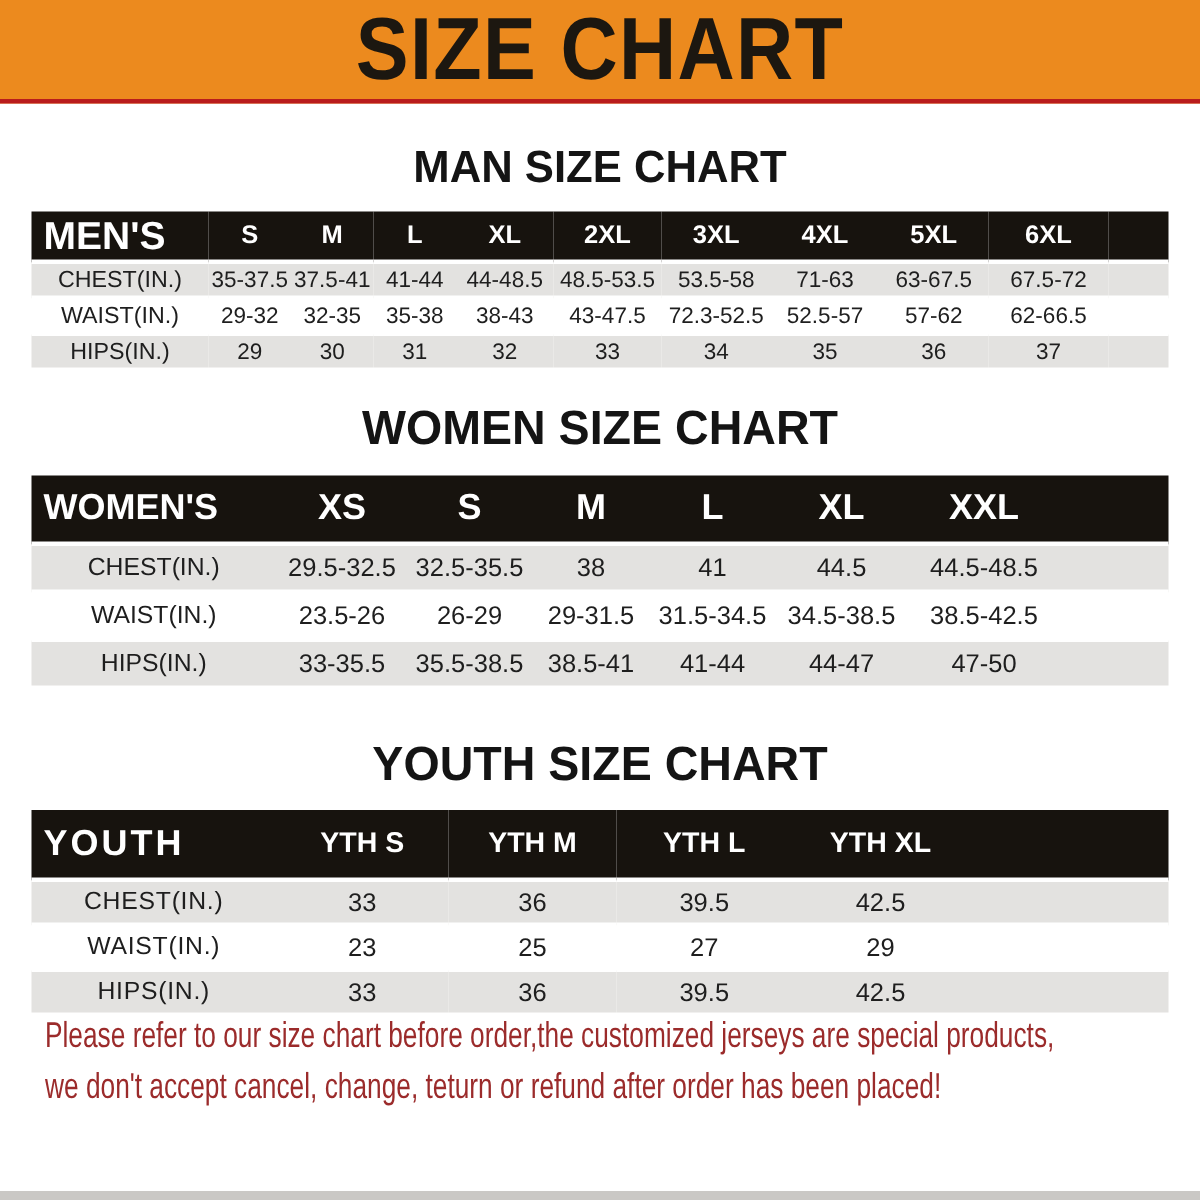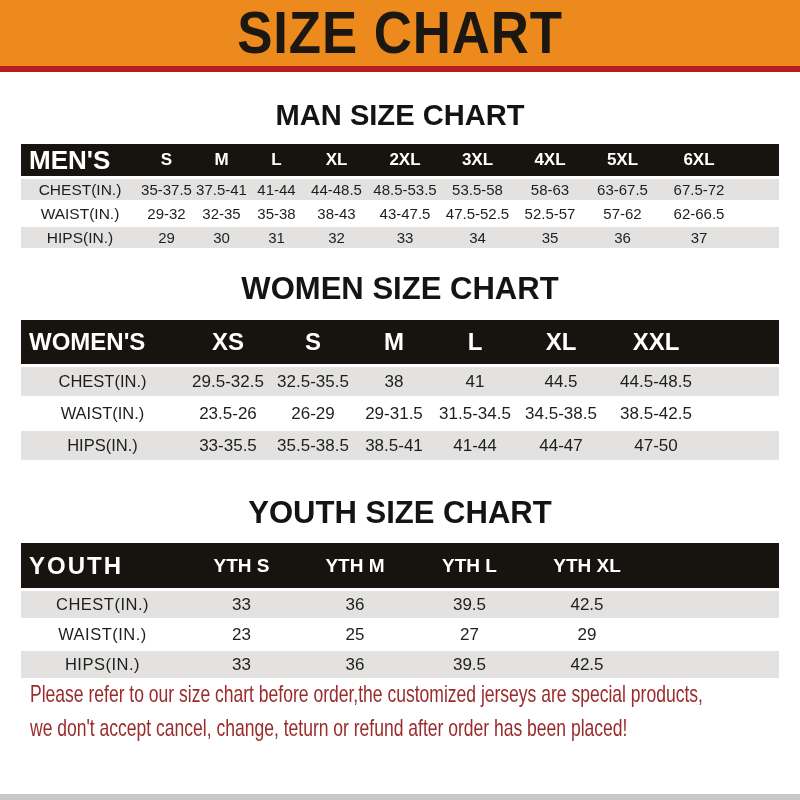--- a/index.html
+++ b/index.html
@@ -14,21 +14,21 @@
   .page {
     position: relative;
     width: 800px;
     height: 800px;
     background: #ffffff;
   }
   
   .banner {
     height: 66px;
     background: #ec8a1e;
-    border-bottom: 6px solid #b91c1c;
+    border-bottom: 3px solid #b91c1c;
     display: flex;
     align-items: center;
     justify-content: center;
   }
   .banner-title {
     margin: 0;
     font-size: 60px;
     line-height: 60px;
     font-weight: bold;
     color: #1c1710;
@@ -157,33 +157,33 @@
           </thead>
           <tbody>
             <tr>
               <td class="row-label">CHEST(IN.)</td>
               <td>35-37.5</td>
               <td>37.5-41</td>
               <td>41-44</td>
               <td>44-48.5</td>
               <td>48.5-53.5</td>
               <td>53.5-58</td>
-              <td>58-63</td>
+              <td>71-63</td>
               <td>63-67.5</td>
               <td>67.5-72</td>
               <td class="spacer"></td>
             </tr>
             <tr>
               <td class="row-label">WAIST(IN.)</td>
               <td>29-32</td>
               <td>32-35</td>
               <td>35-38</td>
               <td>38-43</td>
               <td>43-47.5</td>
-              <td>47.5-52.5</td>
+              <td>72.3-52.5</td>
               <td>52.5-57</td>
               <td>57-62</td>
               <td>62-66.5</td>
               <td class="spacer"></td>
             </tr>
             <tr>
               <td class="row-label">HIPS(IN.)</td>
               <td>29</td>
               <td>30</td>
               <td>31</td>

